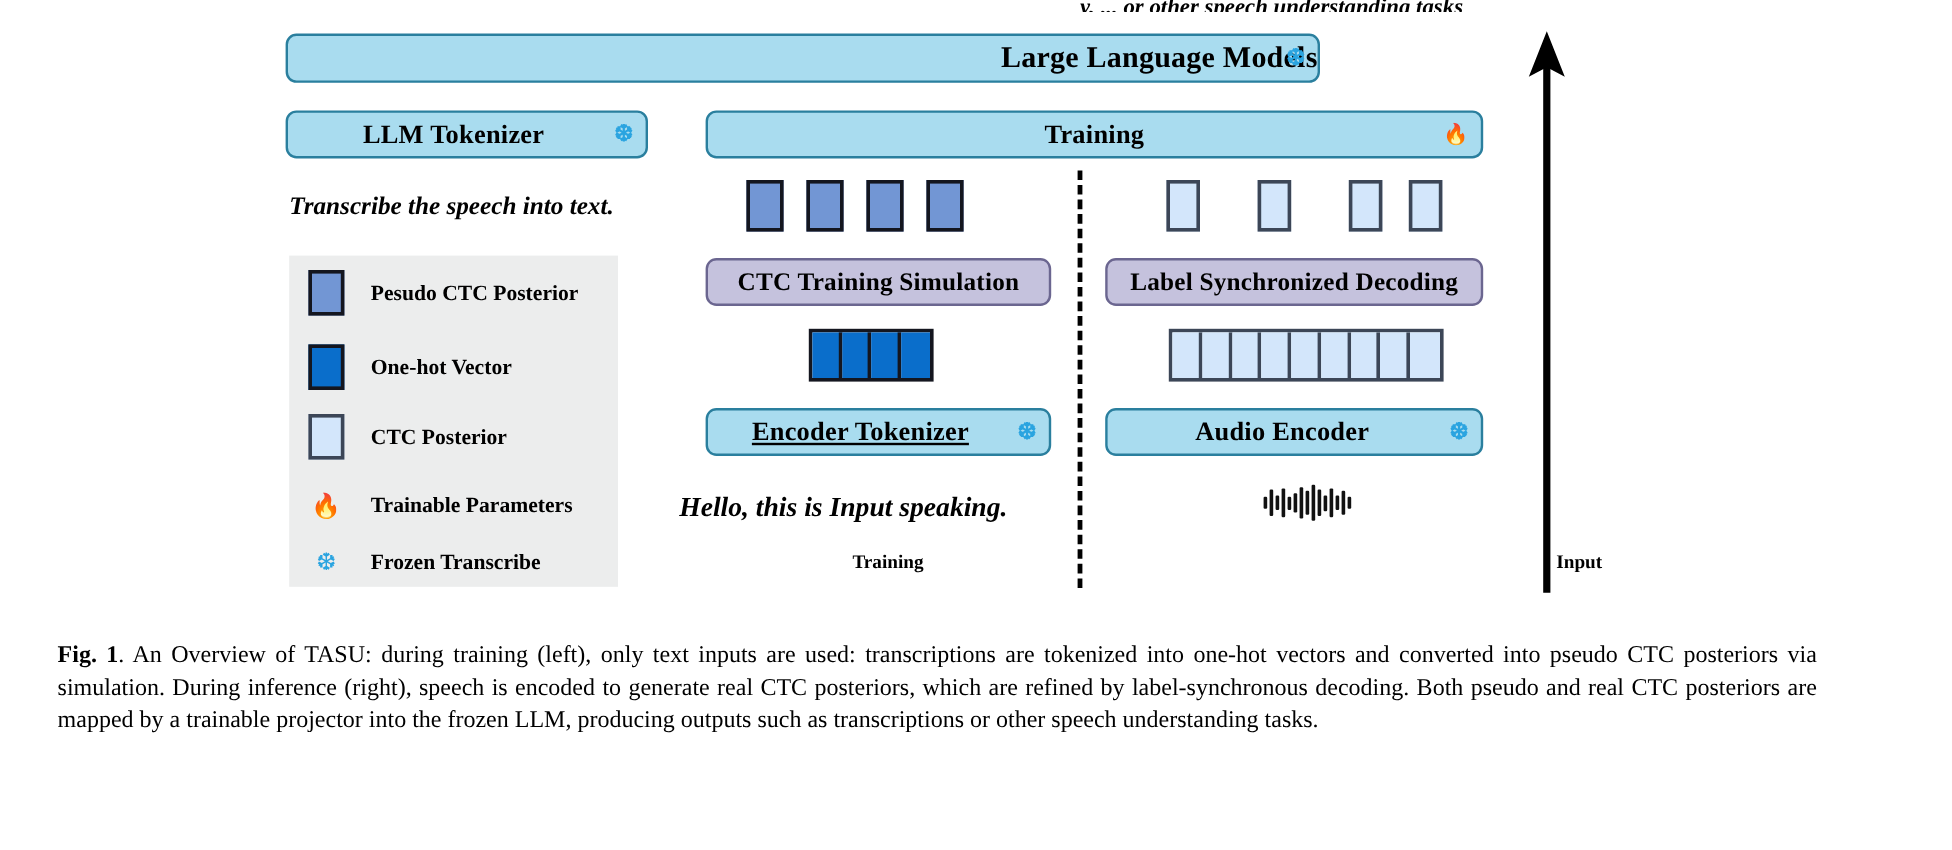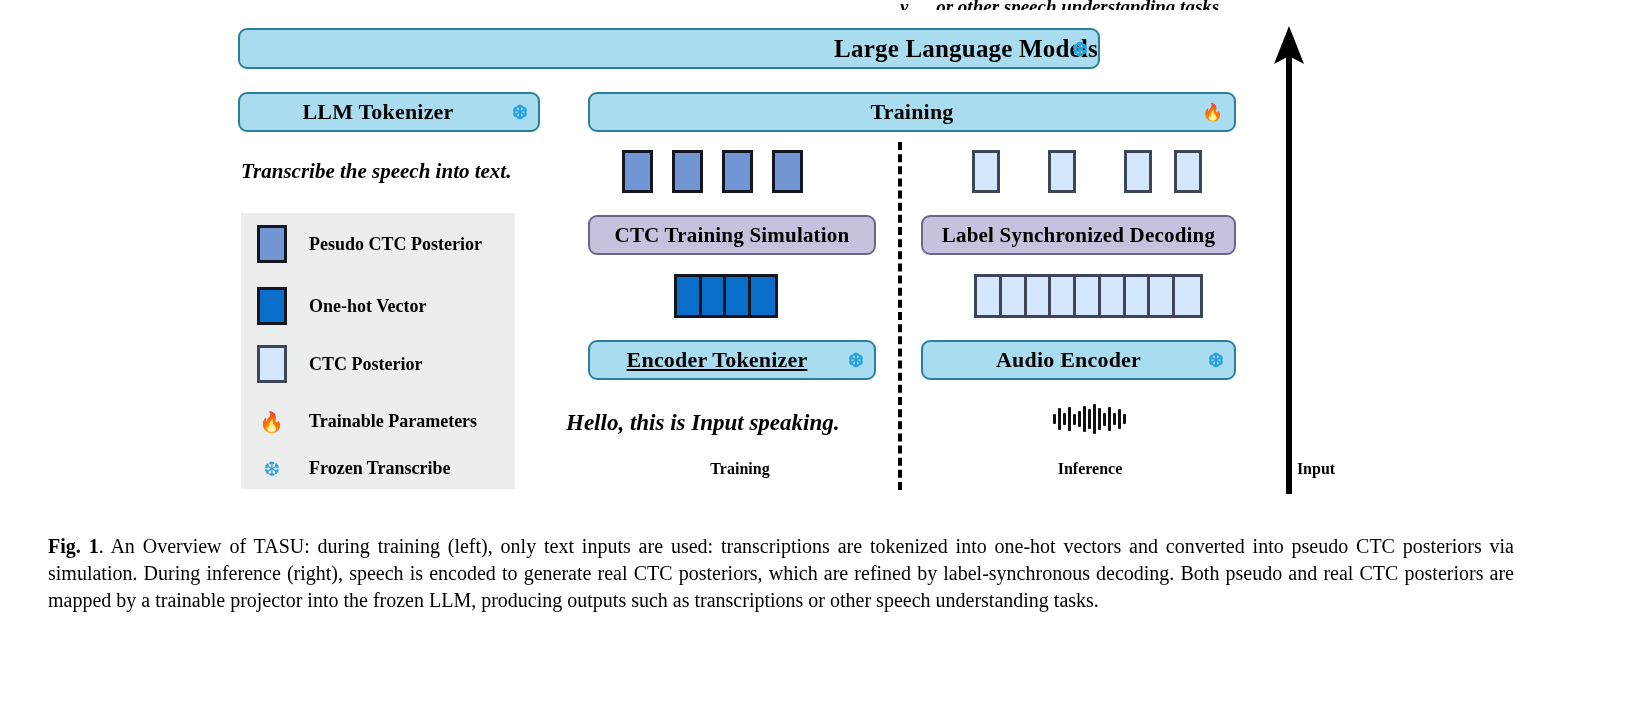--- a/index.html
+++ b/index.html
@@ -279,21 +279,20 @@
       <i style="height: 30px;"></i>
       <i style="height: 22px;"></i>
       <i style="height: 13px;"></i>
       <i style="height: 24px;"></i>
       <i style="height: 12px;"></i>
       <i style="height: 20px;"></i>
       <i style="height: 10px;"></i>
     </div>
 
   <div class="stage-label" style="left:636px; top:460px; width:208px;">Training</div>
-  <div class="stage-label" style="left:975px; top:460px; width:230px;">Inference</div>
   <div class="stage-label" style="left:1231px; top:460px; width:170px;">Input</div>
 
   <div id="divider" style="left:898px; top:142px; height:348px;"></div>
 
   <svg id="input-arrow" style="left:1262px; top:24px;" width="54" height="472" viewBox="0 0 54 472">
     <line x1="27" y1="470" x2="27" y2="26" stroke="#000" stroke-width="6"></line>
     <polygon points="27,2 12,40 27,32 42,40" fill="#000"></polygon>
   </svg>
 
   <div id="legend" style="left:241px; top:213px; width:274px; height:276px;">

